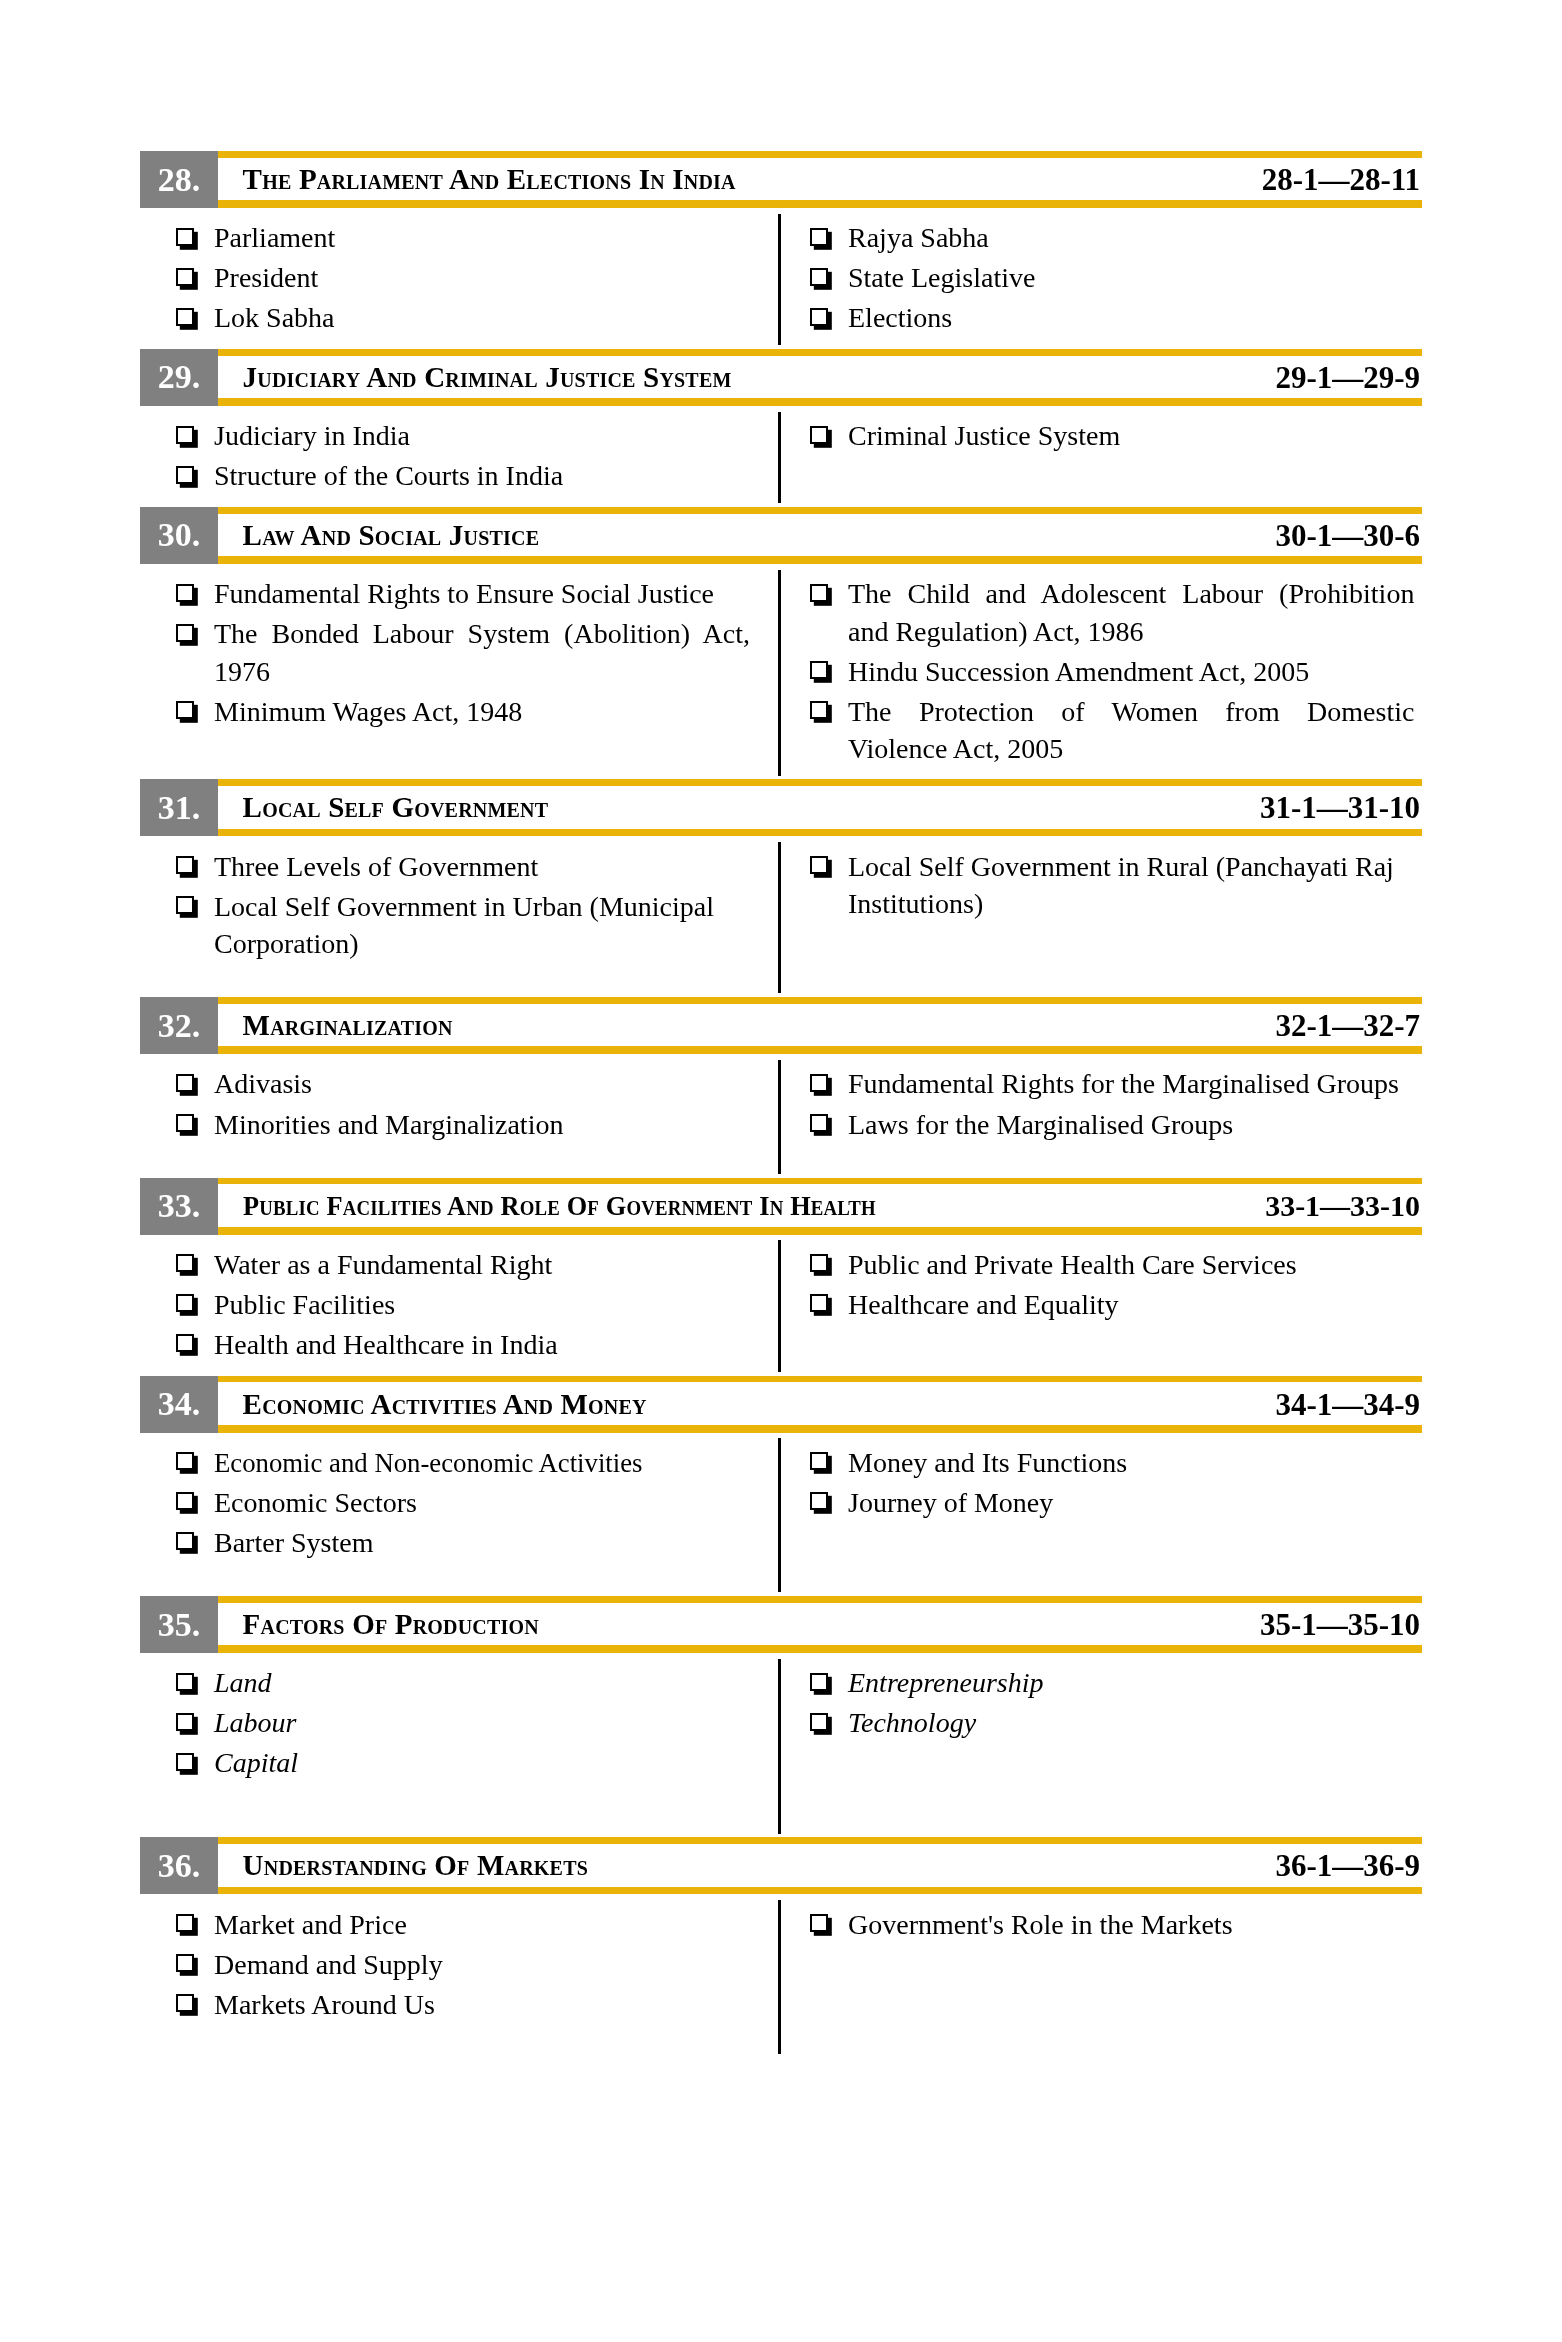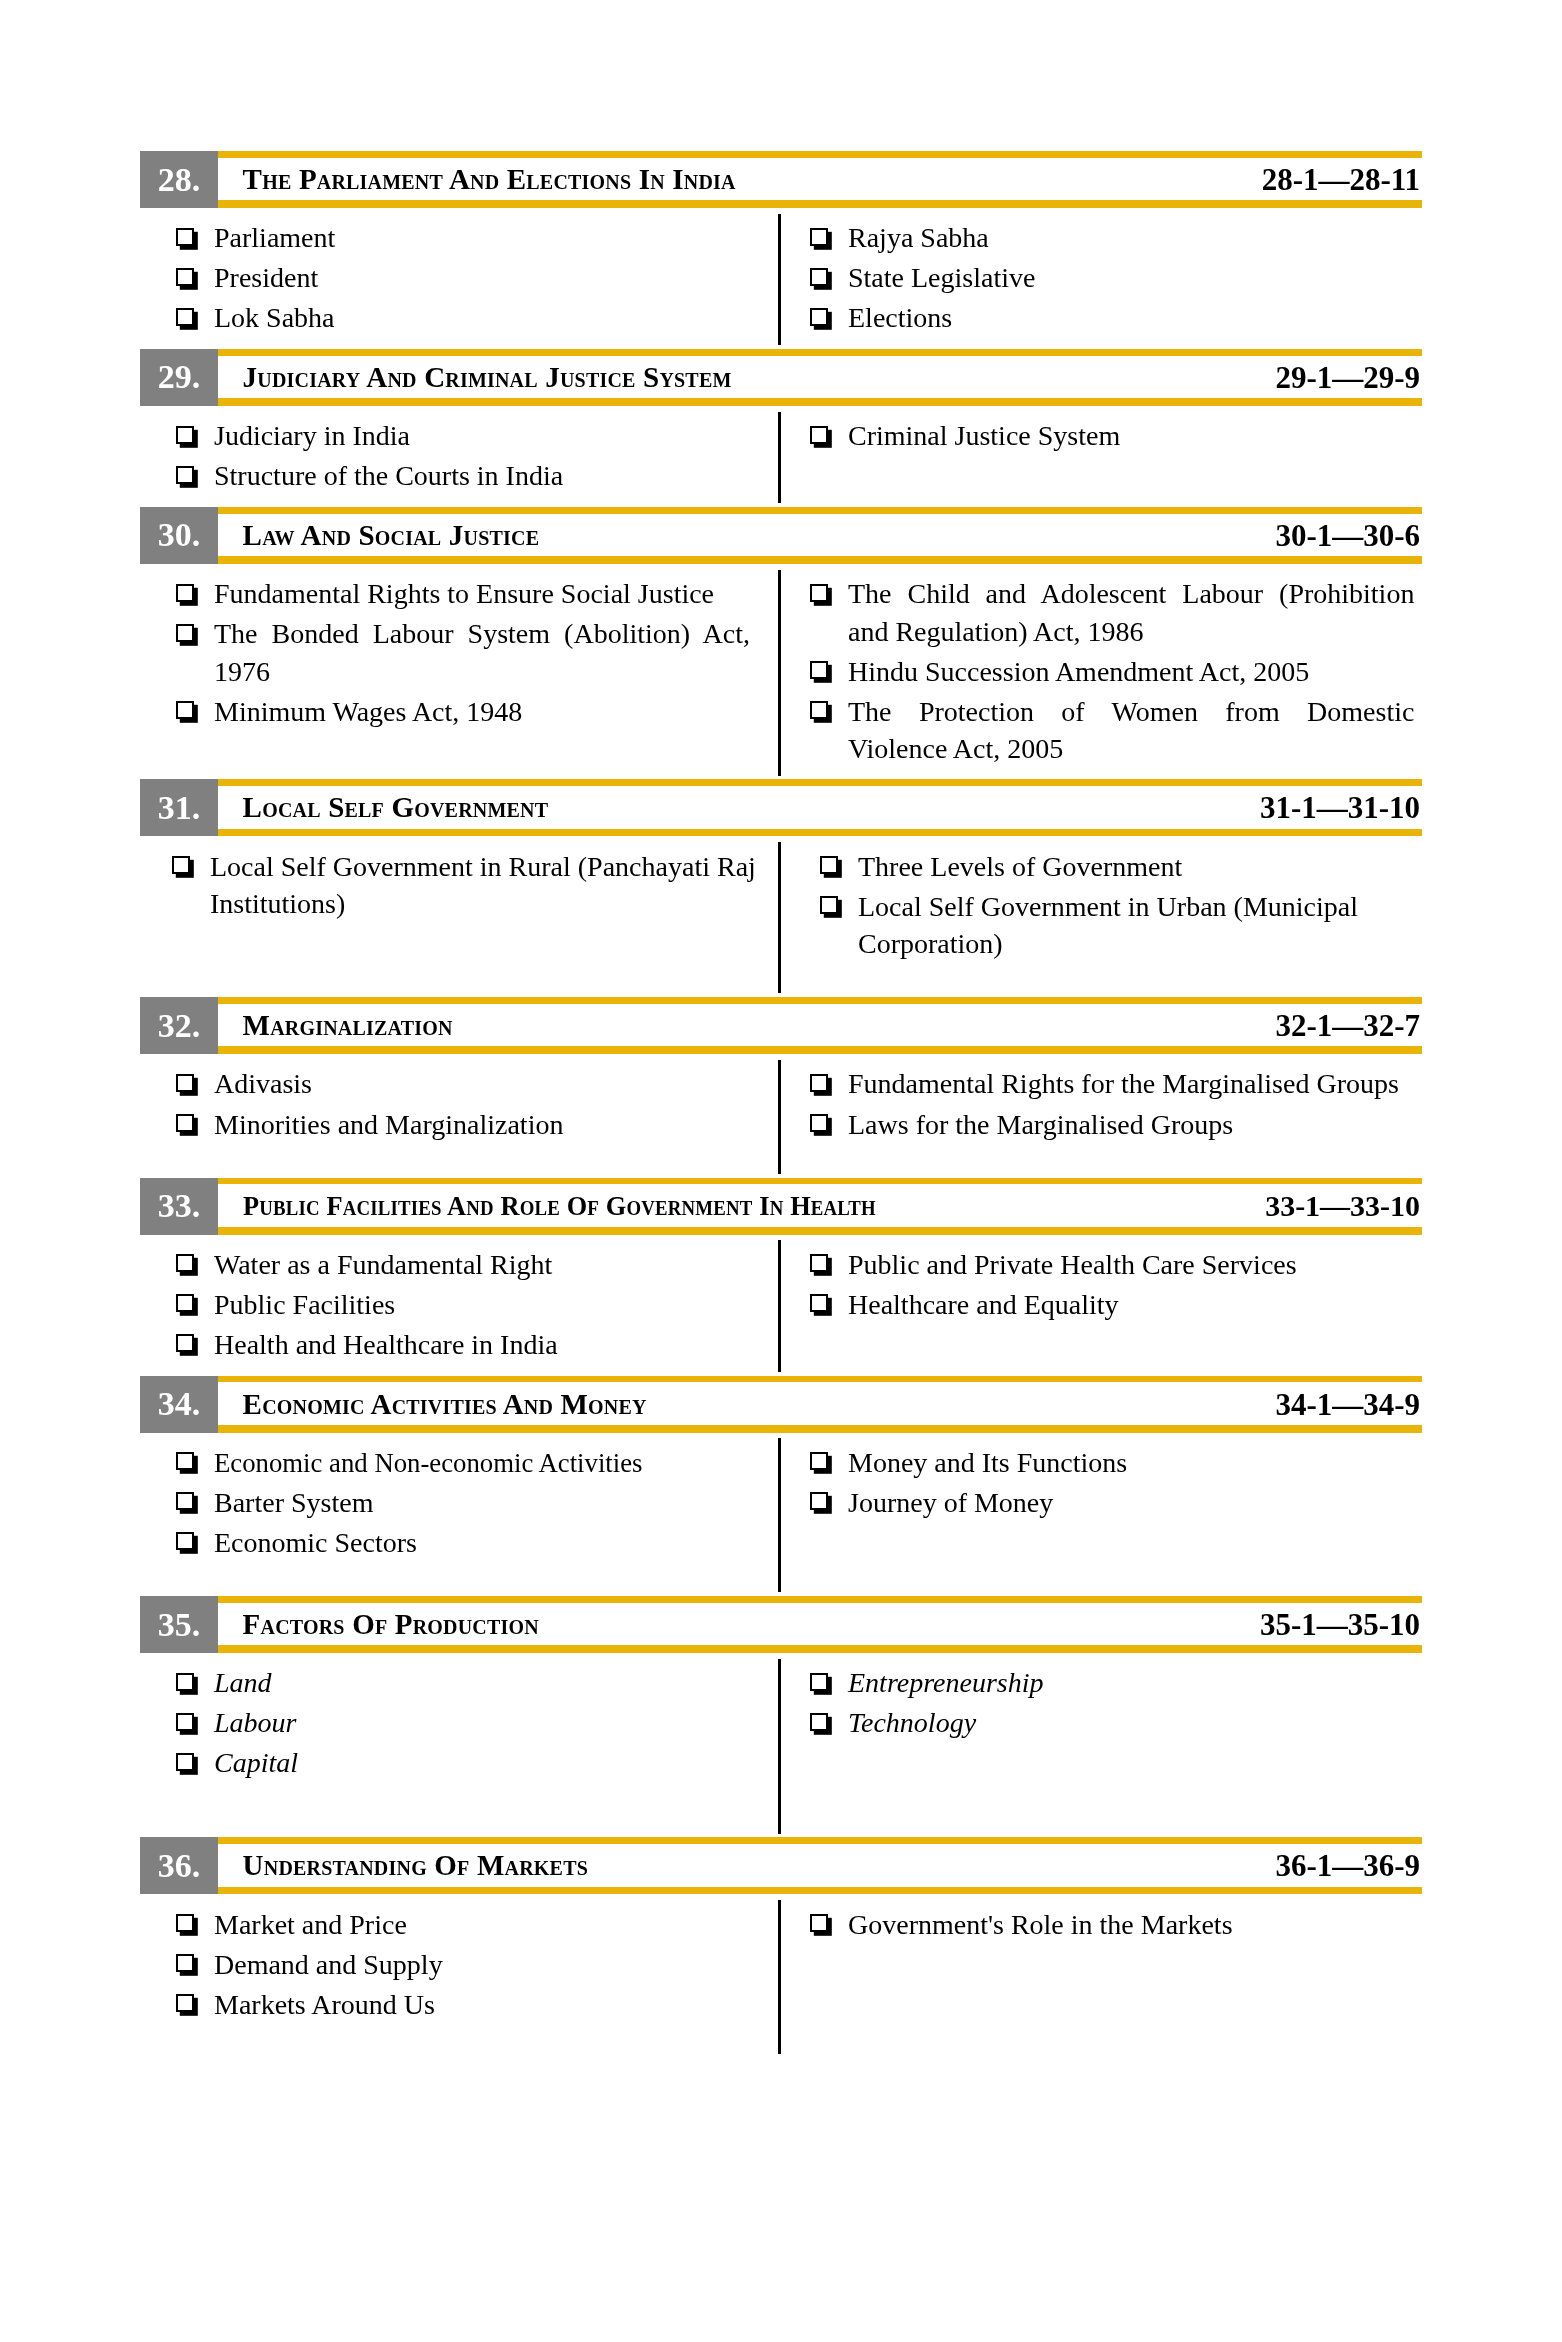--- a/index.html
+++ b/index.html
@@ -296,37 +296,37 @@
       <div class="chapter">
         <div class="ch-header">
           <div class="ch-num">31.</div>
           <div class="ch-titlewrap">
             <div class="ch-title">Local Self Government</div>
             <div class="ch-pages">31-1—31-10</div>
           </div>
         </div>
         <div class="ch-body pad-b">
           <div class="divider"></div>
+          <div class="col left">
+            <ul class="items">
+              <li>
+                <span class="box"></span>
+                <span class="txt">Three Levels of Government</span>
+              </li>
+              <li>
+                <span class="box"></span>
+                <span class="txt">Local Self Government in Urban (Municipal Corporation)</span>
+              </li>
+            </ul>
+          </div>
           <div class="col right">
             <ul class="items">
               <li>
                 <span class="box"></span>
                 <span class="txt">Local Self Government in Rural (Panchayati Raj Institutions)</span>
-              </li>
-            </ul>
-          </div>
-          <div class="col left">
-            <ul class="items">
-              <li>
-                <span class="box"></span>
-                <span class="txt">Three Levels of Government</span>
-              </li>
-              <li>
-                <span class="box"></span>
-                <span class="txt">Local Self Government in Urban (Municipal Corporation)</span>
               </li>
             </ul>
           </div>
         </div>
       </div>
       <div class="chapter">
         <div class="ch-header">
           <div class="ch-num">32.</div>
           <div class="ch-titlewrap">
             <div class="ch-title">Marginalization</div>
@@ -409,25 +409,25 @@
             <div class="ch-pages">34-1—34-9</div>
           </div>
         </div>
         <div class="ch-body pad-b">
           <div class="divider"></div>
           <div class="col left">
             <ul class="items">
               <li class="condense"><span class="box"></span><span class="txt">Economic and Non-economic Activities</span></li>
               <li>
                 <span class="box"></span>
+                <span class="txt">Economic Sectors</span>
+              </li>
+              <li>
+                <span class="box"></span>
                 <span class="txt">Barter System</span>
-              </li>
-              <li>
-                <span class="box"></span>
-                <span class="txt">Economic Sectors</span>
               </li>
             </ul>
           </div>
           <div class="col right">
             <ul class="items">
               <li>
                 <span class="box"></span>
                 <span class="txt">Money and Its Functions</span>
               </li>
               <li>

